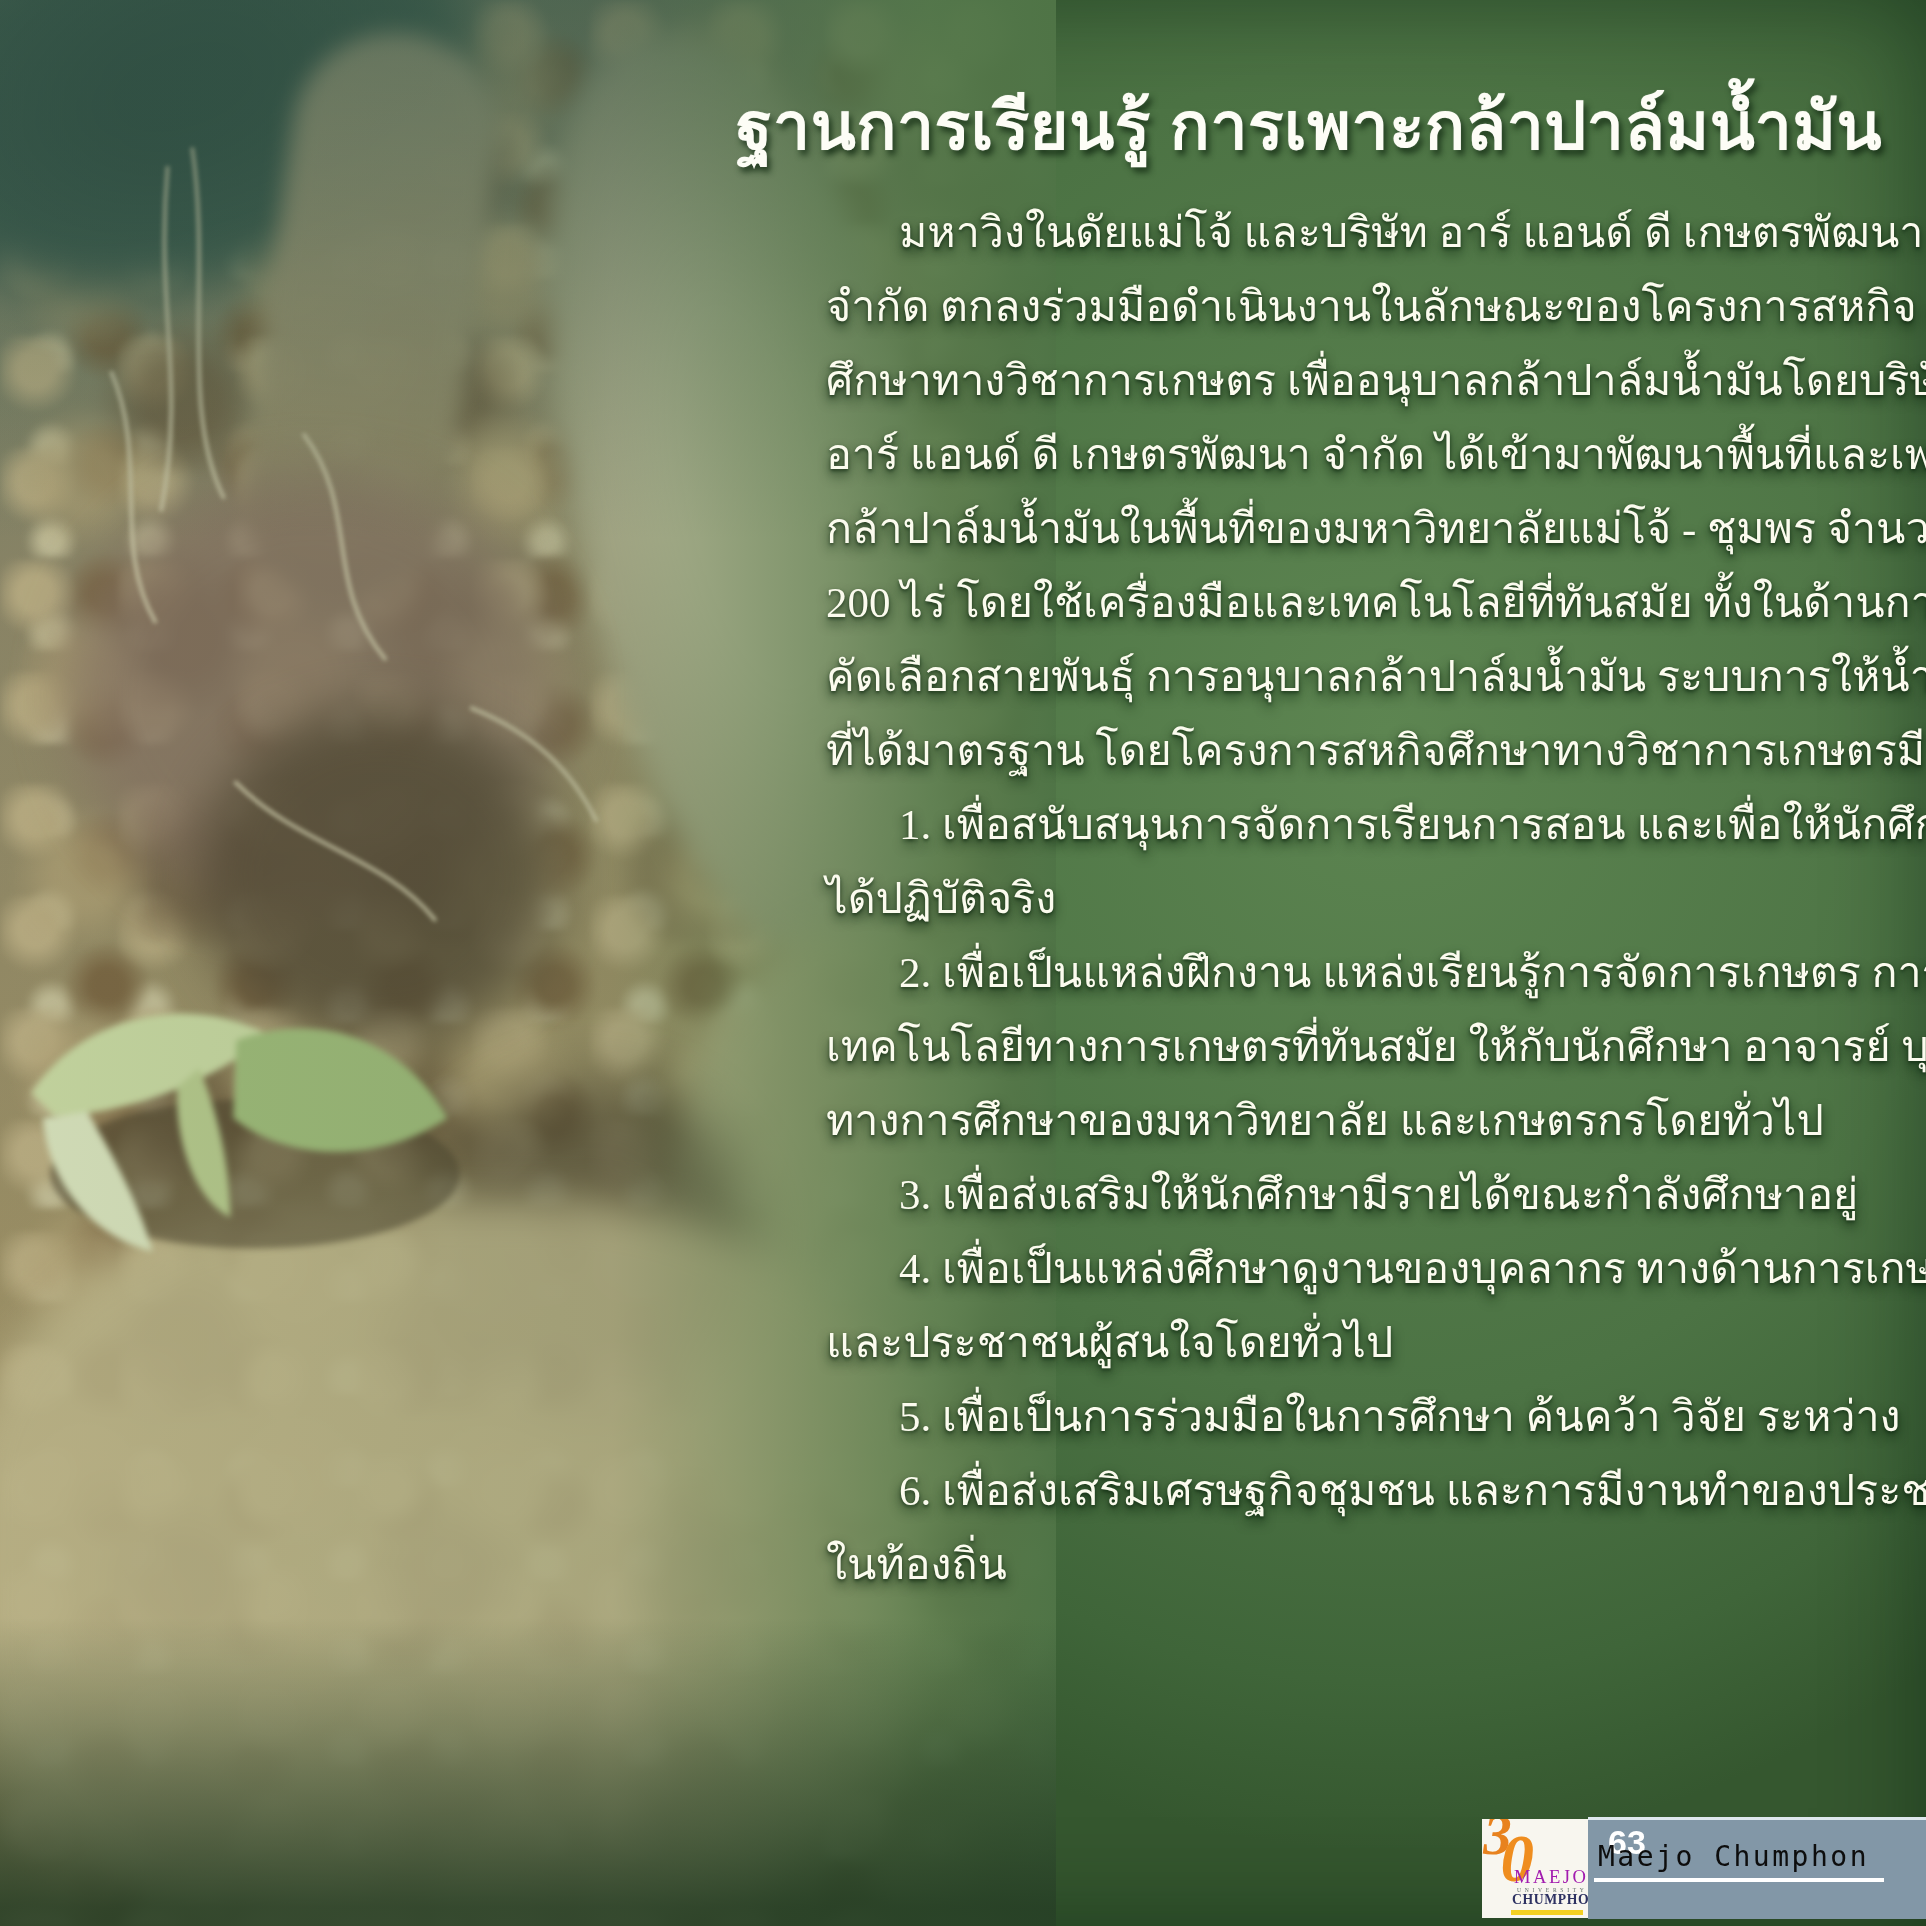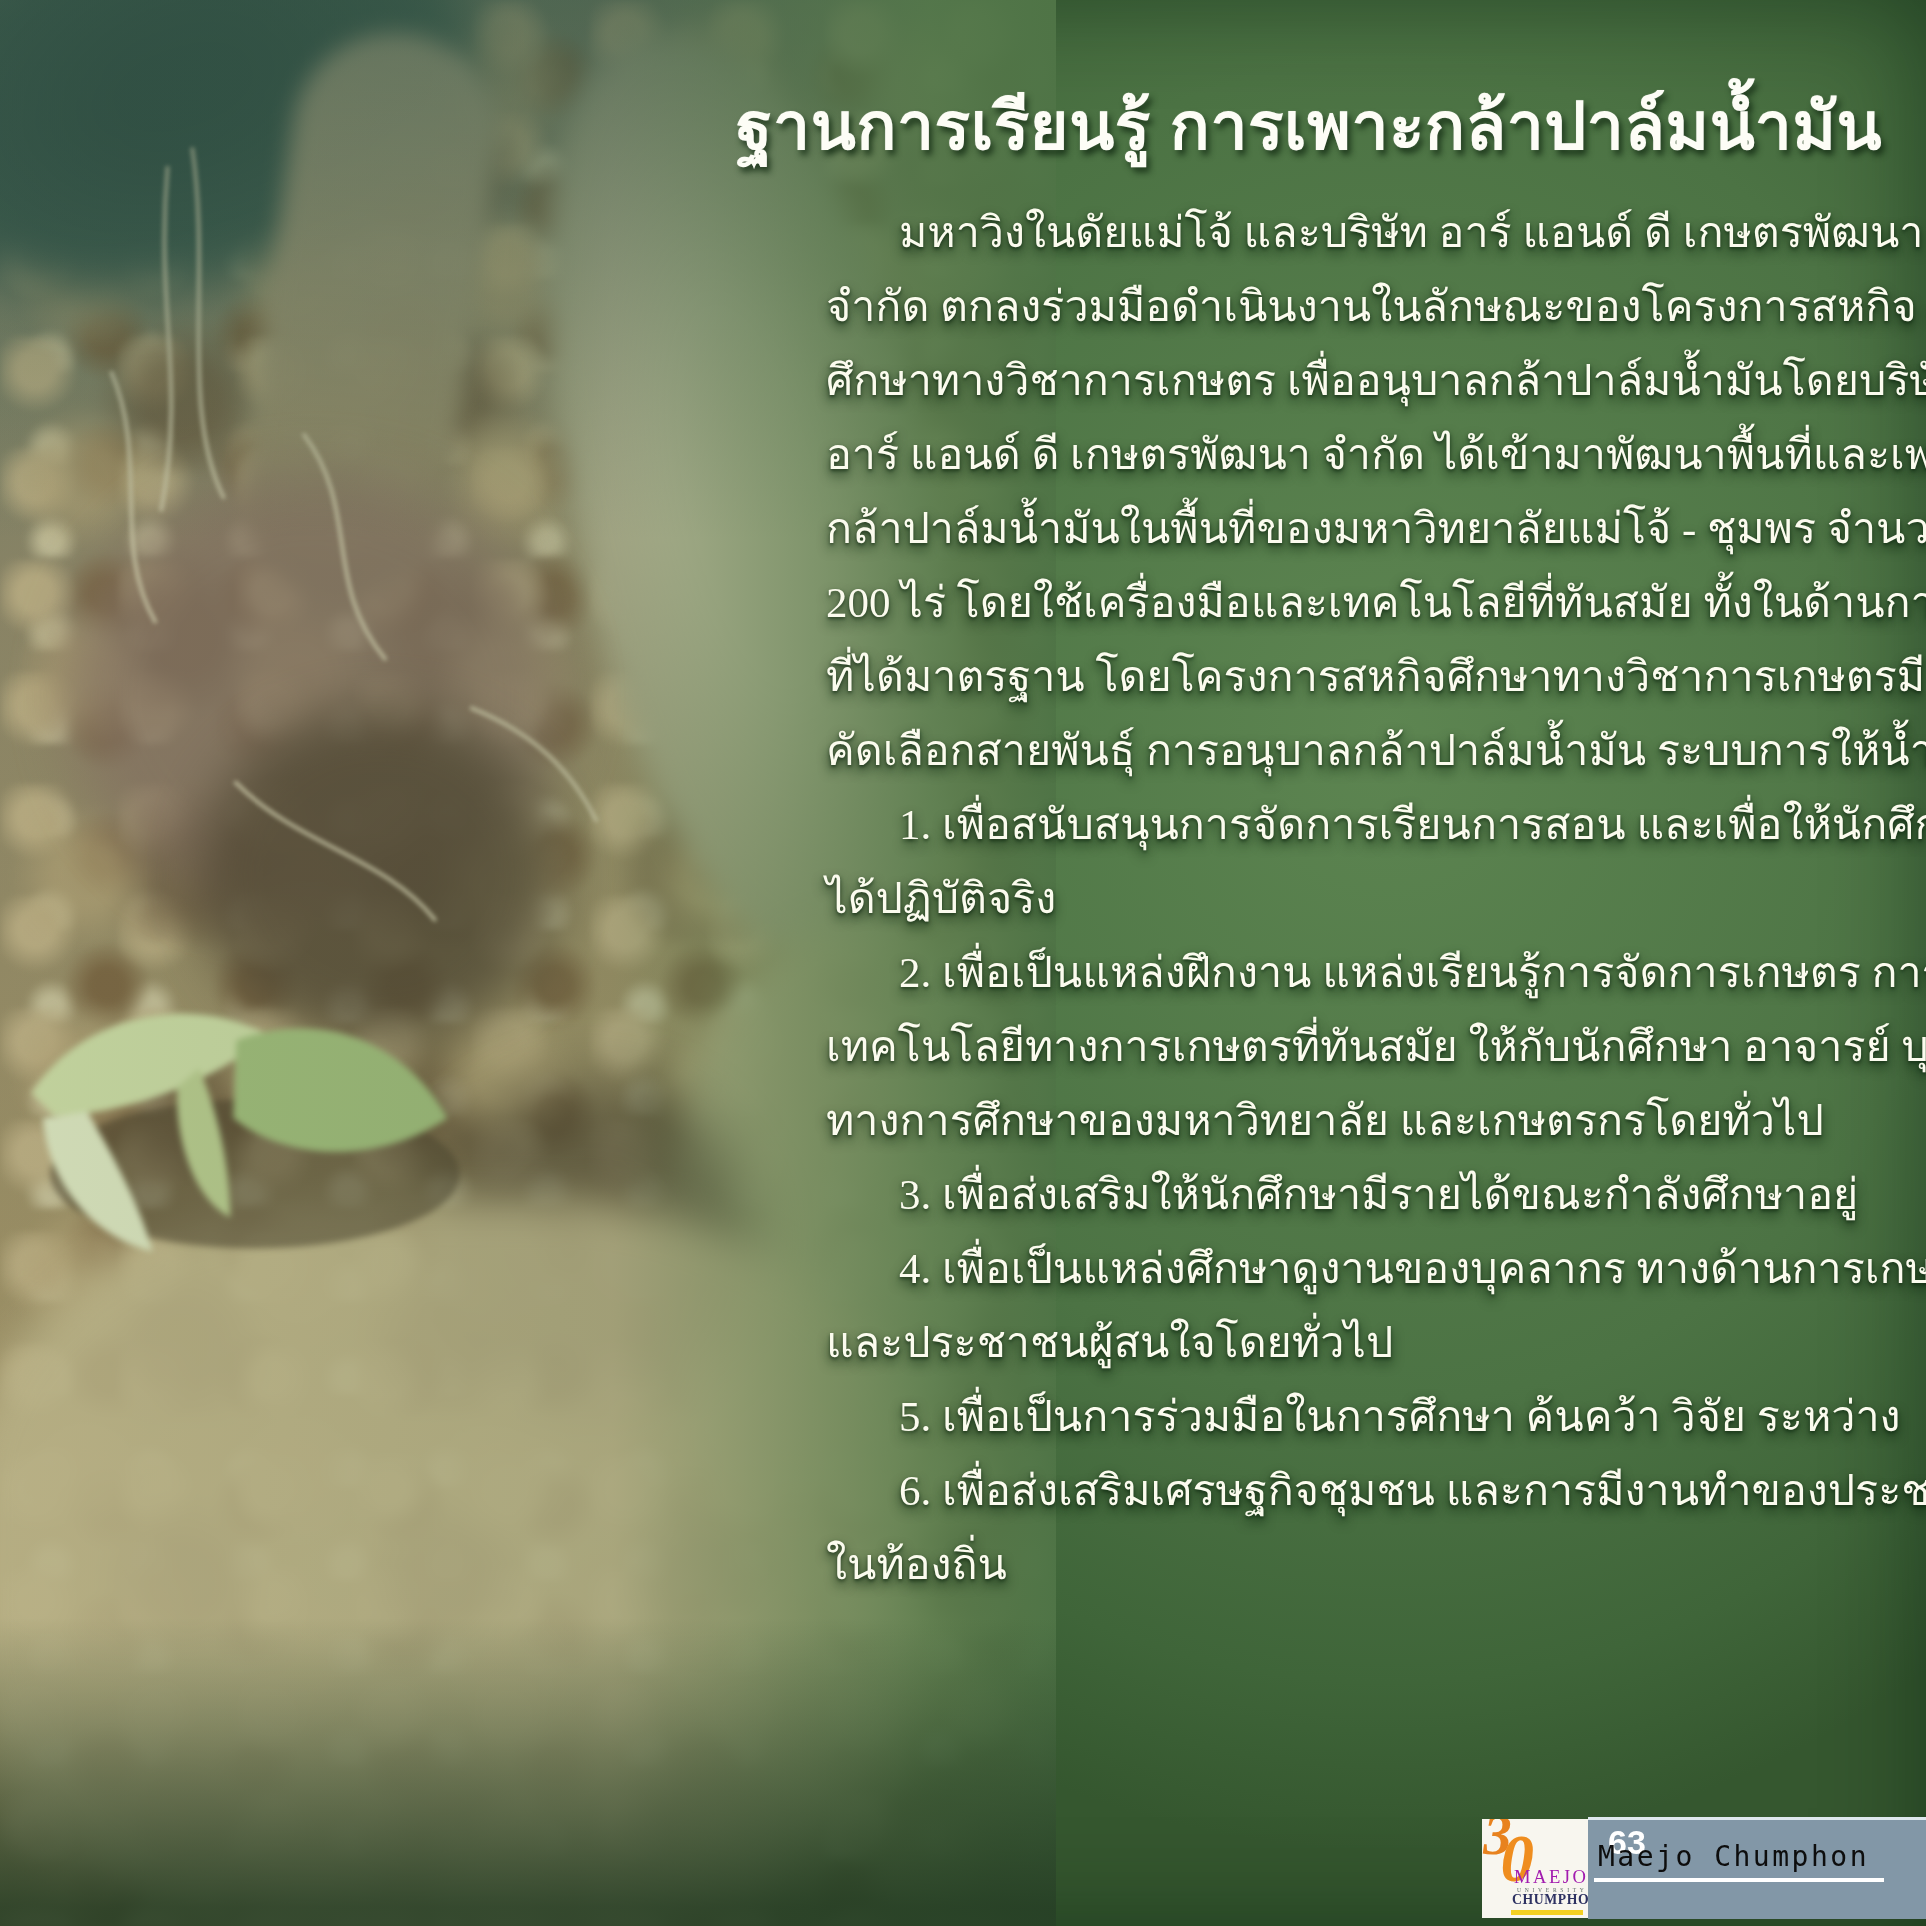--- a/index.html
+++ b/index.html
@@ -119,22 +119,22 @@
 
   <div class="title">ฐานการเรียนรู้ การเพาะกล้าปาล์มน้ำมัน</div>
 
   <div class="bodytext">
       <div class="bline indent">มหาวิงในดัยแม่โจ้ และบริษัท อาร์ แอนด์ ดี เกษตรพัฒนา</div>
       <div class="bline">จำกัด ตกลงร่วมมือดำเนินงานในลักษณะของโครงการสหกิจ -</div>
       <div class="bline">ศึกษาทางวิชาการเกษตร เพื่ออนุบาลกล้าปาล์มน้ำมันโดยบริษัท</div>
       <div class="bline">อาร์ แอนด์ ดี เกษตรพัฒนา จำกัด ได้เข้ามาพัฒนาพื้นที่และเพาะ</div>
       <div class="bline">กล้าปาล์มน้ำมันในพื้นที่ของมหาวิทยาลัยแม่โจ้ - ชุมพร จำนวน</div>
       <div class="bline">200 ไร่ โดยใช้เครื่องมือและเทคโนโลยีที่ทันสมัย ทั้งในด้านการ</div>
+      <div class="bline">คัดเลือกสายพันธุ์ การอนุบาลกล้าปาล์มน้ำมัน  ระบบการให้น้ำ</div>
       <div class="bline">ที่ได้มาตรฐาน    โดยโครงการสหกิจศึกษาทางวิชาการเกษตรมี</div>
-      <div class="bline">คัดเลือกสายพันธุ์ การอนุบาลกล้าปาล์มน้ำมัน  ระบบการให้น้ำ</div>
       <div class="bline indent">1. เพื่อสนับสนุนการจัดการเรียนการสอน และเพื่อให้นักศึกษา</div>
       <div class="bline">ได้ปฏิบัติจริง</div>
       <div class="bline indent">2. เพื่อเป็นแหล่งฝึกงาน แหล่งเรียนรู้การจัดการเกษตร การใช้</div>
       <div class="bline">เทคโนโลยีทางการเกษตรที่ทันสมัย ให้กับนักศึกษา อาจารย์ บุคลากร</div>
       <div class="bline">ทางการศึกษาของมหาวิทยาลัย  และเกษตรกรโดยทั่วไป</div>
       <div class="bline indent">3. เพื่อส่งเสริมให้นักศึกษามีรายได้ขณะกำลังศึกษาอยู่</div>
       <div class="bline indent">4. เพื่อเป็นแหล่งศึกษาดูงานของบุคลากร ทางด้านการเกษตร</div>
       <div class="bline">และประชาชนผู้สนใจโดยทั่วไป</div>
       <div class="bline indent">5. เพื่อเป็นการร่วมมือในการศึกษา ค้นคว้า วิจัย  ระหว่าง</div>
       <div class="bline indent">6. เพื่อส่งเสริมเศรษฐกิจชุมชน และการมีงานทำของประชาชน</div>

